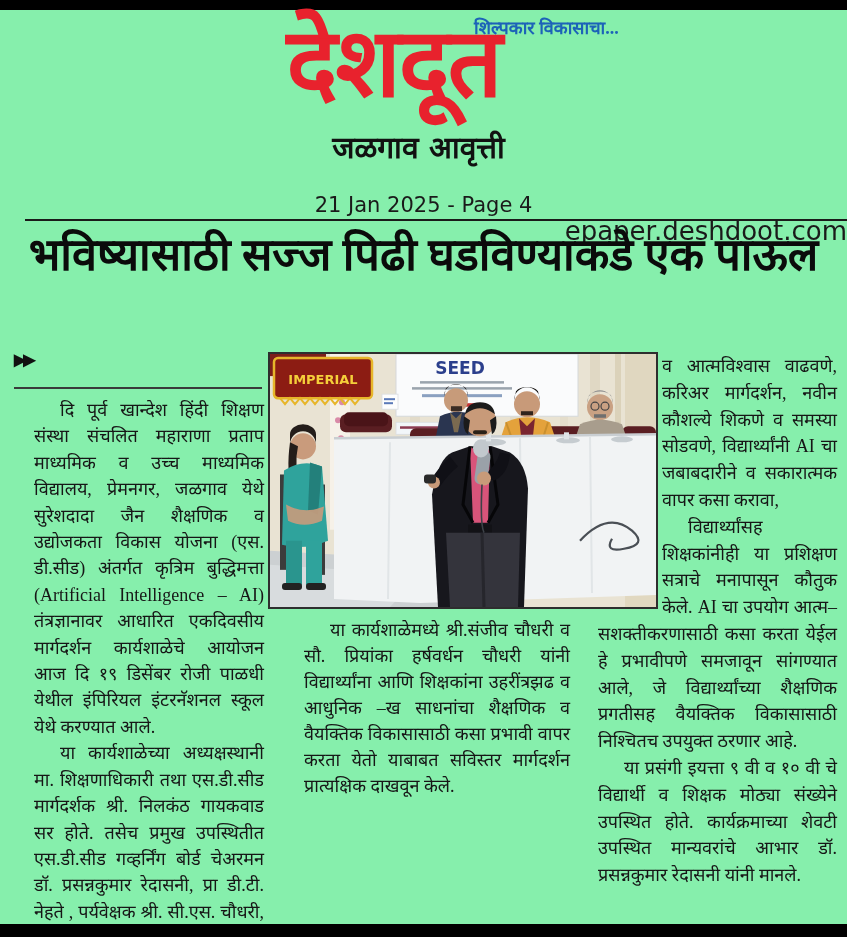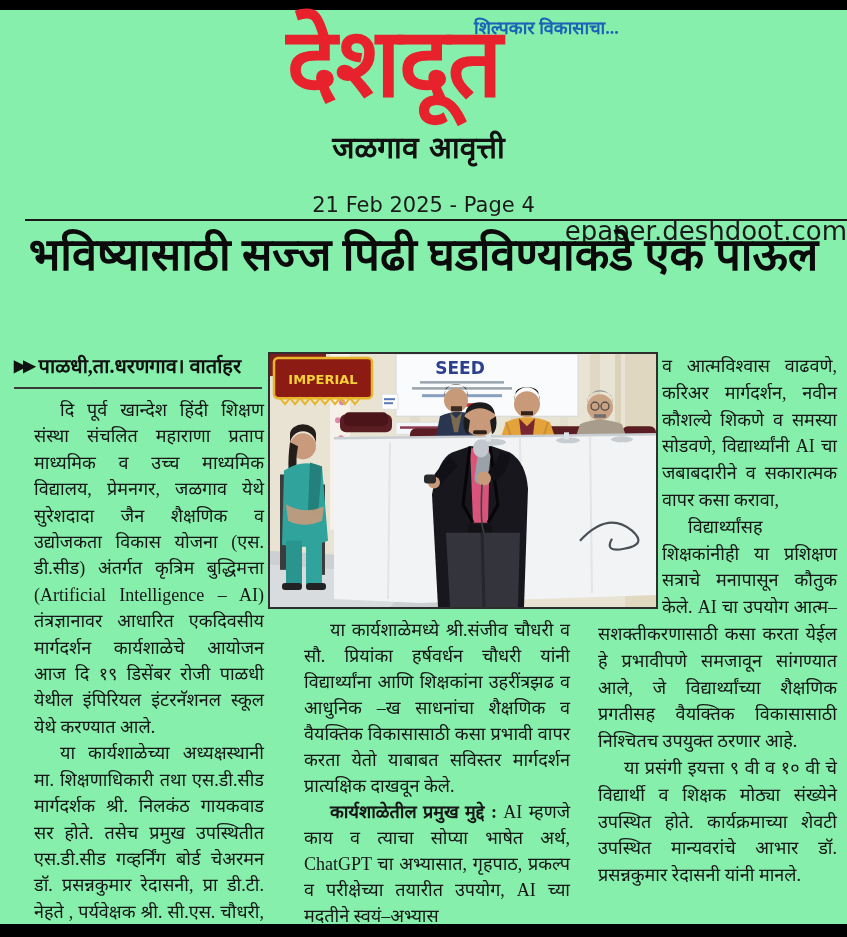--- a/index.html
+++ b/index.html
@@ -61,42 +61,38 @@
 </head>
 <body>
 
 <div class="page">
   <div class="bar top"></div>
 
   <div class="tagline">शिल्पकार विकासाचा...</div>
   <div class="logo">देशदूत</div>
   <div class="edition">जळगाव आवृत्ती</div>
   <div class="site">epaper.deshdoot.com</div>
-  <div class="datepage">21 Feb 2025 - Page 4</div>
+  <div class="datepage">21 Jan 2025 - Page 4</div>
 
   <div class="toprule"></div>
 
   <div class="headline">भविष्यासाठी सज्ज पिढी घडविण्याकडे एक पाऊल</div>
 
   <div class="byline">
     <span class="arrows">▶▶</span>
-    <span>पाळधी,ता.धरणगाव। वार्ताहर</span>
   </div>
   <div class="bylinerule"></div>
 
   <div class="col col-left">
     <p class="ind">दि पूर्व खान्देश हिंदी शिक्षण संस्था संचलित महाराणा प्रताप माध्यमिक व उच्च माध्यमिक विद्यालय, प्रेमनगर, जळगाव येथे सुरेशदादा जैन शैक्षणिक व उद्योजकता विकास योजना (एस. डी.सीड) अंतर्गत कृत्रिम बुद्धिमत्ता (Artificial Intelligence – AI) तंत्रज्ञानावर आधारित एकदिवसीय मार्गदर्शन कार्यशाळेचे आयोजन आज दि १९ डिसेंबर रोजी पाळधी येथील इंपिरियल इंटरनॅशनल स्कूल येथे करण्यात आले.</p>
     <p class="ind">या कार्यशाळेच्या अध्यक्षस्थानी मा. शिक्षणाधिकारी तथा एस.डी.सीड मार्गदर्शक श्री. निलकंठ गायकवाड सर होते. तसेच प्रमुख उपस्थितीत एस.डी.सीड गव्हर्निंग बोर्ड चेअरमन डॉ. प्रसन्नकुमार रेदासनी, प्रा डी.टी. नेहते , पर्यवेक्षक श्री. सी.एस. चौधरी, ज्युनिअर कॉलेज प्रमुख श्री. संजय पाटील शाळेचे अध्यक्ष इंजि नरेश चौधरी आदी मान्यवर उपस्थित होते.</p>
   </div>
 
   <div class="col col-mid">
     <p class="ind">या कार्यशाळेमध्ये श्री.संजीव चौधरी व सौ. प्रियांका हर्षवर्धन चौधरी यांनी विद्यार्थ्यांना आणि शिक्षकांना उहरींत्रझढ व आधुनिक –ख साधनांचा शैक्षणिक व वैयक्तिक विकासासाठी कसा प्रभावी वापर करता येतो याबाबत सविस्तर मार्गदर्शन प्रात्यक्षिक दाखवून केले.</p>
-    <p class="ind">
-      <span class="lead-bold">कार्यशाळेतील प्रमुख मुद्दे :</span><span> AI म्हणजे काय व त्याचा सोप्या भाषेत अर्थ, ChatGPT चा अभ्यासात, गृहपाठ, प्रकल्प व परीक्षेच्या तयारीत उपयोग, AI च्या मदतीने स्वयं–अभ्यास</span>
-    </p>
   </div>
 
   <div class="col col-right">
     <div class="photo-intrude"></div>
     <p>व आत्मविश्वास वाढवणे, करिअर मार्गदर्शन, नवीन कौशल्ये शिकणे व समस्या सोडवणे, विद्यार्थ्यांनी AI चा जबाबदारीने व सकारात्मक वापर कसा करावा,</p>
     <p class="ind">विद्यार्थ्यांसह शिक्षकांनीही या प्रशिक्षण सत्राचे मनापासून कौतुक केले. AI चा उपयोग आत्म–सशक्तीकरणासाठी कसा करता येईल हे प्रभावीपणे समजावून सांगण्यात आले, जे विद्यार्थ्यांच्या शैक्षणिक प्रगतीसह वैयक्तिक विकासासाठी निश्चितच उपयुक्त ठरणार आहे.</p>
     <p class="ind">या प्रसंगी इयत्ता ९ वी व १० वी चे विद्यार्थी व शिक्षक मोठ्या संख्येने उपस्थित होते. कार्यक्रमाच्या शेवटी उपस्थित मान्यवरांचे आभार डॉ. प्रसन्नकुमार रेदासनी यांनी मानले.</p>
   </div>
 
   <div class="photo">

